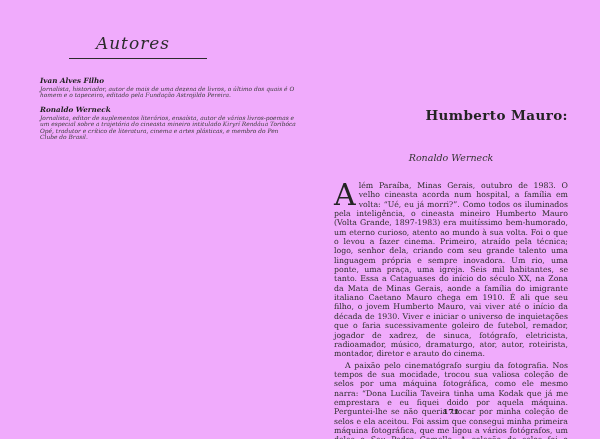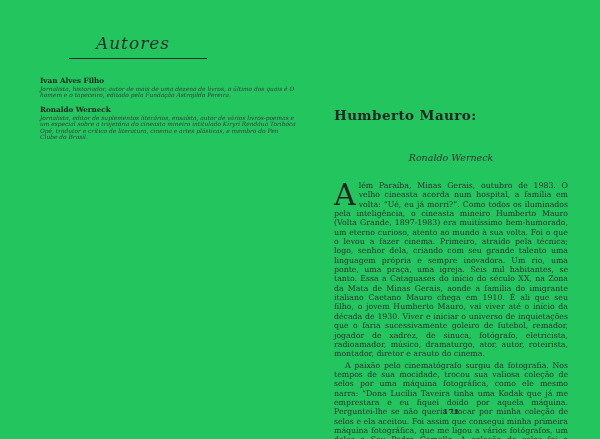--- a/index.html
+++ b/index.html
@@ -4,21 +4,21 @@
 <style>
   html, body {
     margin: 0;
     padding: 0;
     background: #ffffff;
   }
   .spread {
     position: relative;
     width: 600px;
     height: 439px;
-    background: #22c55e;
+    background: #f0abfc;
     overflow: hidden;
     font-family: "DejaVu Serif", "Liberation Serif", serif;
     color: #2e2e2e;
   }
 
   
   .left-page {
     position: absolute;
     left: 0; top: 0;
     width: 300px; height: 439px;
@@ -40,20 +40,21 @@
     border-top: 1.3px solid #2b2b2b;
   }
   .authors-block {
     position: absolute;
     left: 40px; top: 77px;
     width: 256px;
   }
   .author-entry { margin-bottom: 7px; }
   .author-name {
     font-weight: bold;
+    font-style: italic;
     font-size: 7.2px;
     line-height: 8px;
     color: #1f1f1f;
     margin-bottom: 1px;
   }
   .author-bio {
     font-style: italic;
     font-size: 5.9px;
     line-height: 6.4px;
     color: #3c3c3c;
@@ -63,21 +64,21 @@
   
   .right-page {
     position: absolute;
     left: 300px; top: 0;
     width: 300px; height: 439px;
   }
   .chapter-title {
     position: absolute;
     left: 34px; top: 108px;
     width: 234px;
-    text-align: left;
+    text-align: right;
     font-weight: bold;
     font-size: 13.5px;
     line-height: 14.5px;
     letter-spacing: 0.4px;
     color: #242424;
   }
   .byline {
     position: absolute;
     left: 34px; top: 152px;
     width: 234px;

